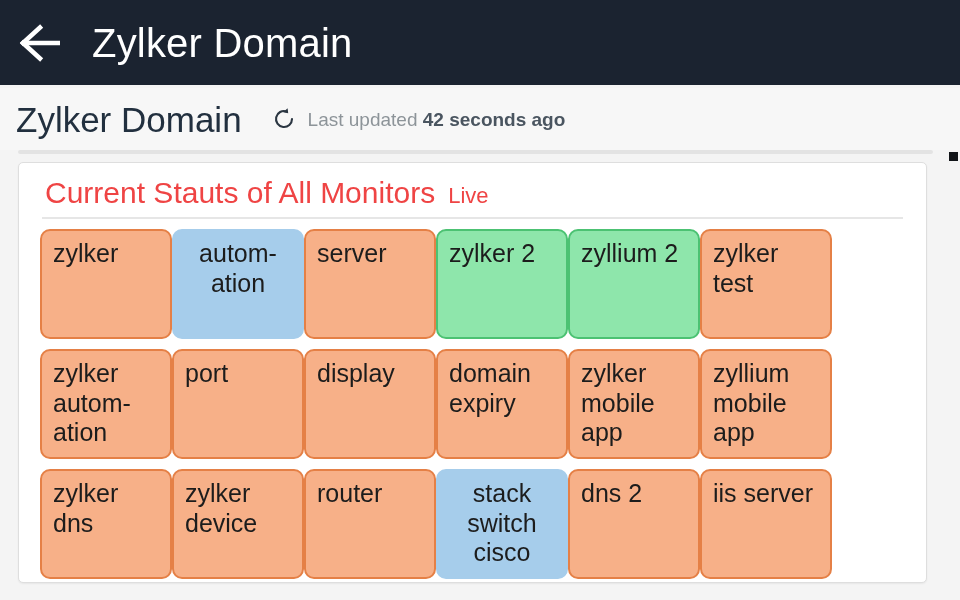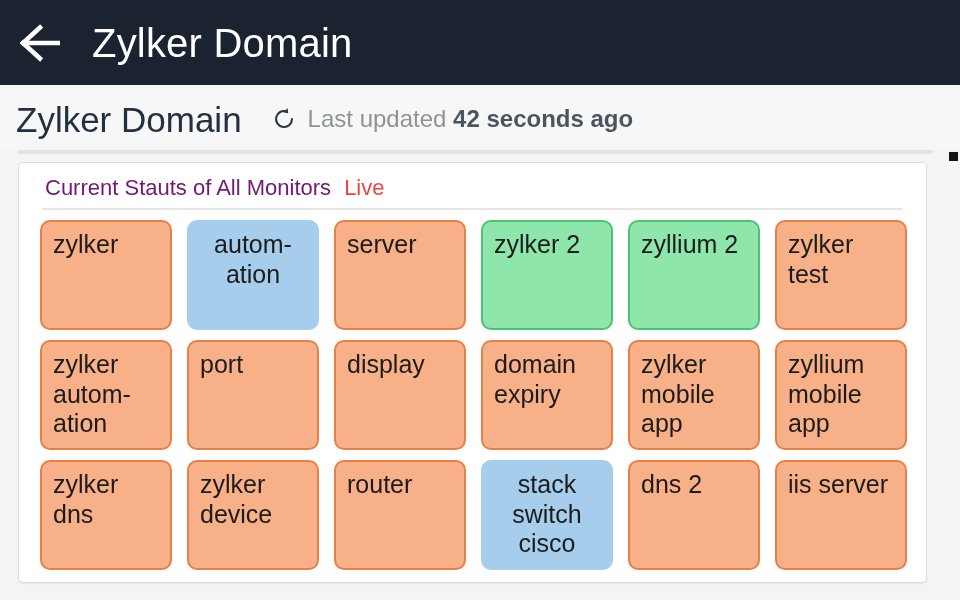--- a/index.html
+++ b/index.html
@@ -86,21 +86,21 @@
     height: 24px;
     display: flex;
     align-items: center;
     justify-content: center;
     cursor: pointer;
     flex: 0 0 auto;
   }
 
   .last-updated {
     margin-left: 12px;
-    font-size: 24px;
+    font-size: 19px;
     color: #8d9499;
     white-space: nowrap;
     line-height: 1;
   }
 
   .last-updated b {
     color: #4a5560;
     font-weight: 700;
   }
 
@@ -136,22 +136,22 @@
     box-shadow: 0 1px 2px rgba(0,0,0,0.06);
   }
 
   .card-title-row {
     display: flex;
     align-items: baseline;
     padding: 13px 0 0 26px;
   }
 
   .card-title {
-    font-size: 22px;
-    color: #701a75;
+    font-size: 30px;
+    color: #ef4444;
     font-weight: 400;
     line-height: 1.1;
     white-space: nowrap;
   }
 
   .card-live {
     margin-left: 13px;
     font-size: 22px;
     color: #ef4444;
     line-height: 1.1;
@@ -166,21 +166,21 @@
   
   .grid {
     padding: 10px 0 0 21px;
     display: flex;
     flex-direction: column;
     gap: 10px;
   }
 
   .grid-row {
     display: flex;
-    gap: 15px;
+    gap: 0;
   }
 
   .tile {
     width: 132px;
     height: 110px;
     border-radius: 10px;
     padding: 8px 11px 6px 11px;
     font-size: 25px;
     line-height: 1.18;
     color: #1c1c1c;

